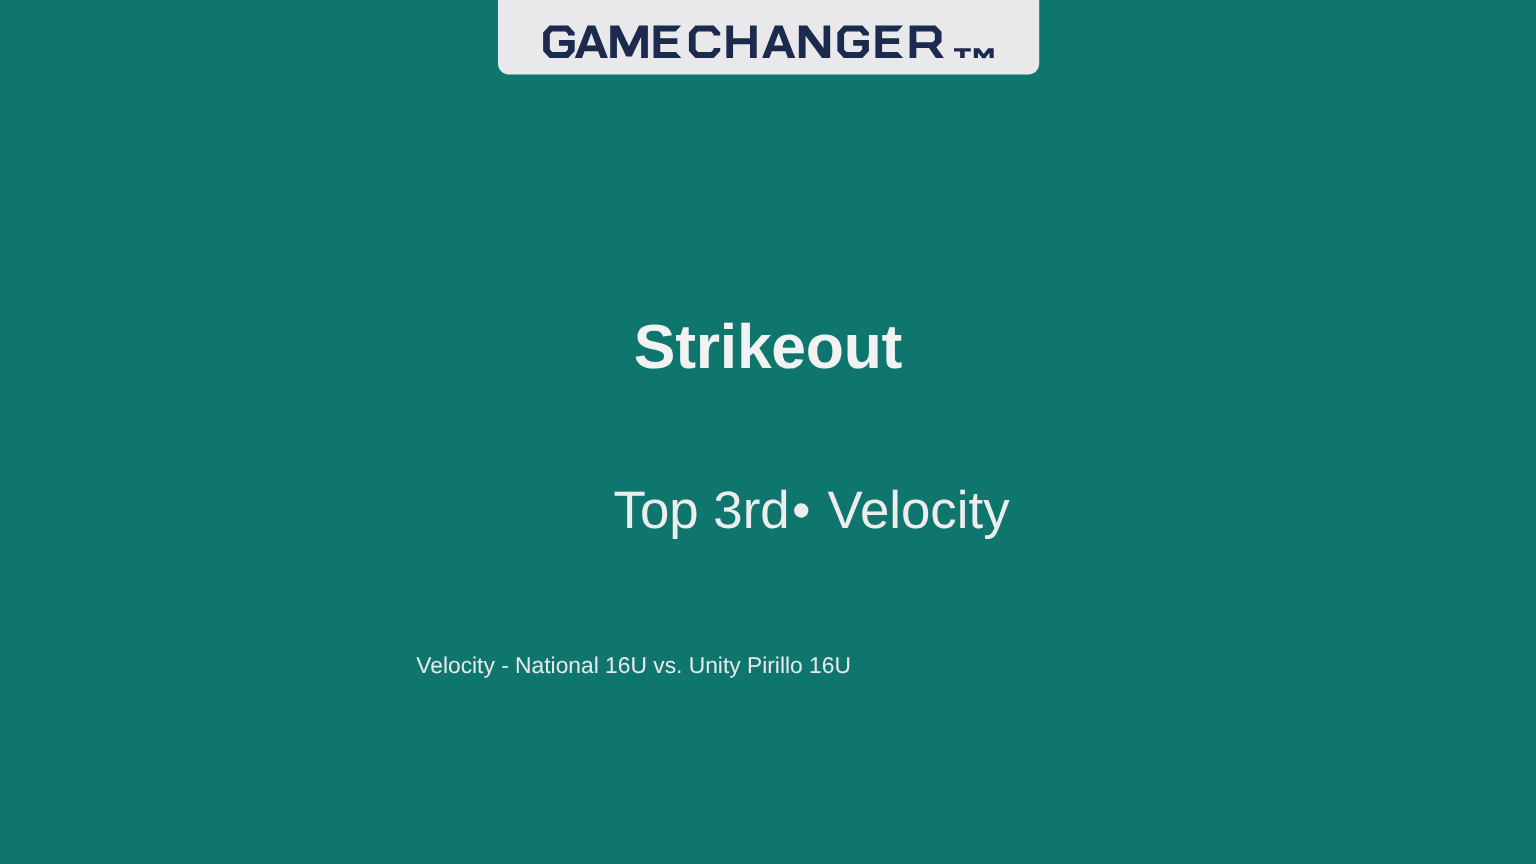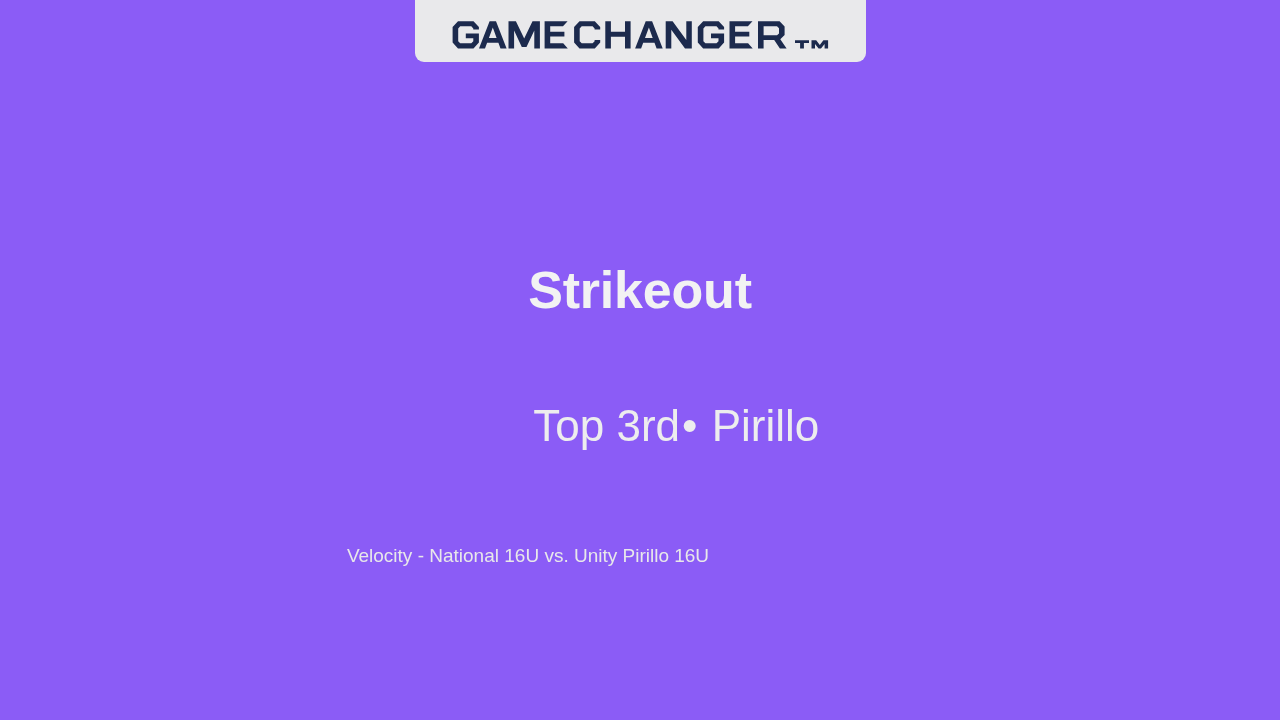--- a/index.html
+++ b/index.html
@@ -14,21 +14,21 @@
     overflow: hidden;
     background: #141316;
     font-family: "Liberation Sans", sans-serif;
     -webkit-font-smoothing: antialiased;
   }
 
   .screen {
     position: relative;
     width: 1280px;
     height: 720px;
-    background: #8b5cf6;
+    background: #0f766e;
   }
 
   
   .logo-panel {
     position: absolute;
     left: 415px;
     top: -10px;
     width: 451px;
     height: 72px;
     background: #e9e9eb;
@@ -138,20 +138,20 @@
         </g>
       </svg>
     </div>
   </div>
 
   <div class="content">
 
     <div class="headline">Strikeout</div>
 
     <div class="subtitle">
-      <span>Top 3rd</span><span class="sep">•</span>&nbsp;<span>Pirillo</span>
+      <span>Top 3rd</span><span class="sep">•</span>&nbsp;<span>Velocity</span>
     </div>
 
     <div class="caption">Velocity - National 16U vs. Unity Pirillo 16U</div>
 
   </div>
 
 </div>
 
 </body></html>

